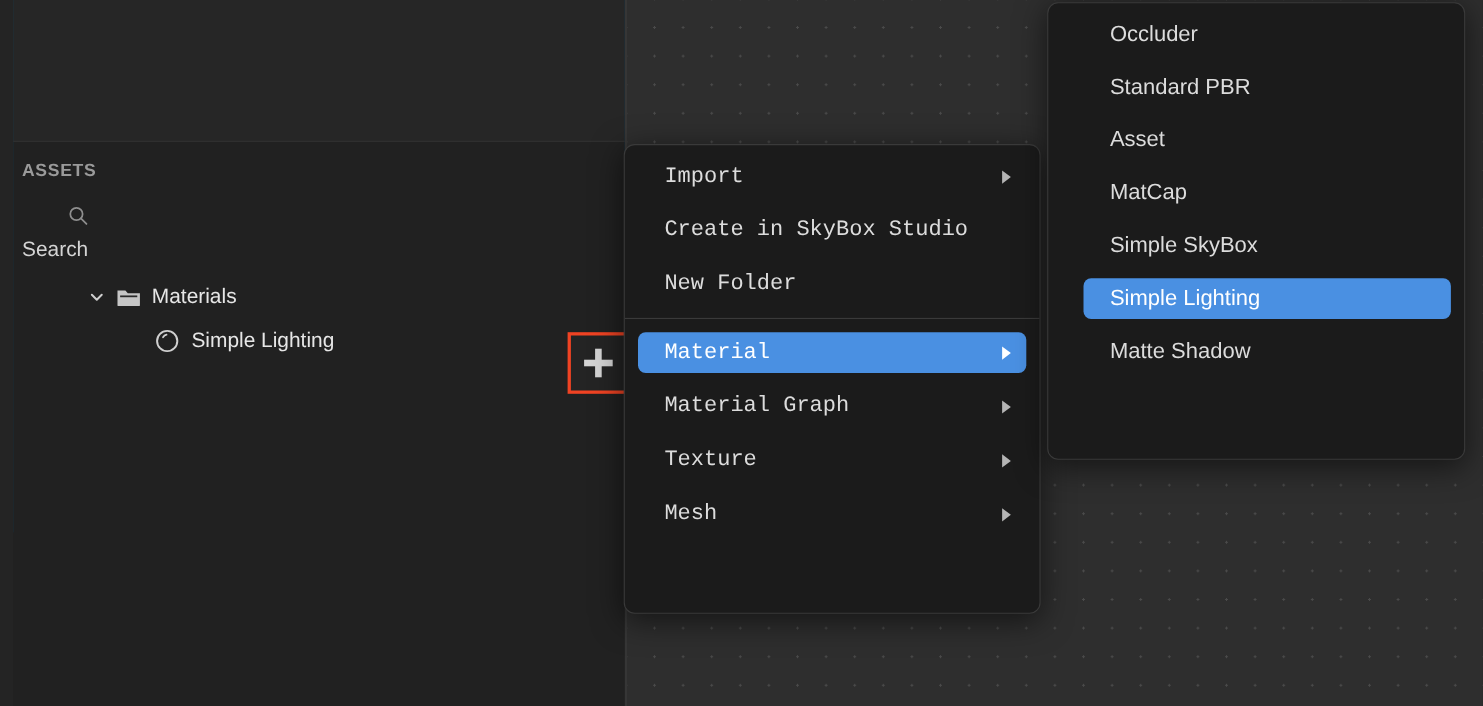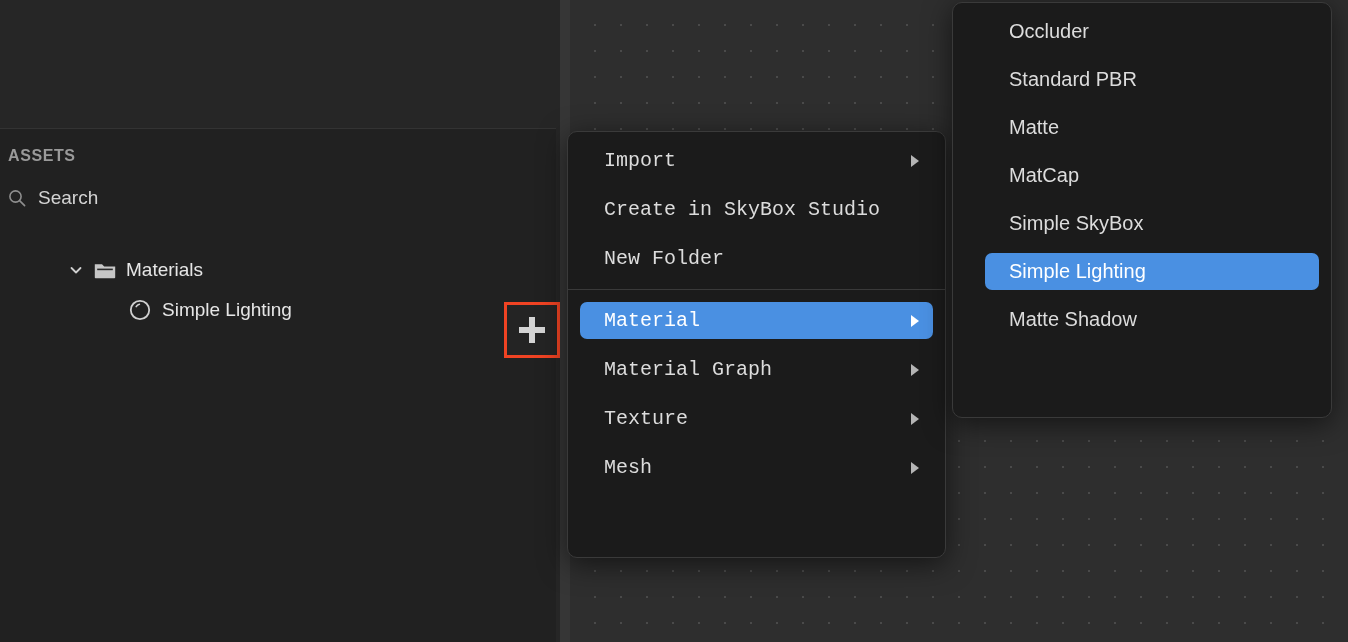--- a/index.html
+++ b/index.html
@@ -47,21 +47,21 @@
     left: 0;
     top: 0;
     width: 4px;
     height: 642px;
     background: #262626;
   }
 
   
   .left-panel {
     position: absolute;
-    left: 0;
+    left: 12px;
     top: 0;
     width: 556px;
     height: 484px;
     background: #0c4a6e;
   }
   .panel-top {
     position: absolute;
     left: 0; top: 0;
     width: 556px; height: 128px;
     background: #262626;
@@ -82,22 +82,23 @@
     font-weight: bold;
     letter-spacing: 0.6px;
     color: #9a9a9a;
   }
 
   .search-row {
     position: absolute;
     left: 8px;
     top: 58px;
     display: flex;
-    align-items: center;
+    align-items: flex-end;
     gap: 12px;
+    flex-direction: column;
   }
   .search-icon {
     width: 18px;
     height: 18px;
     display: block;
   }
   .search-placeholder {
     font-size: 19px;
     color: #d4d4d4;
   }
@@ -307,21 +308,21 @@
   </div>
 
   <div class="menu" id="submenu">
     <div class="menu-item">
       <span class="label">Occluder</span>
     </div>
     <div class="menu-item">
       <span class="label">Standard PBR</span>
     </div>
     <div class="menu-item">
-      <span class="label">Matte</span>
+      <span class="label">Asset</span>
     </div>
     <div class="menu-item">
       <span class="label">MatCap</span>
     </div>
     <div class="menu-item">
       <span class="label">Simple SkyBox</span>
     </div>
     <div class="menu-item highlighted">
       <span class="label">Simple Lighting</span>
     </div>

